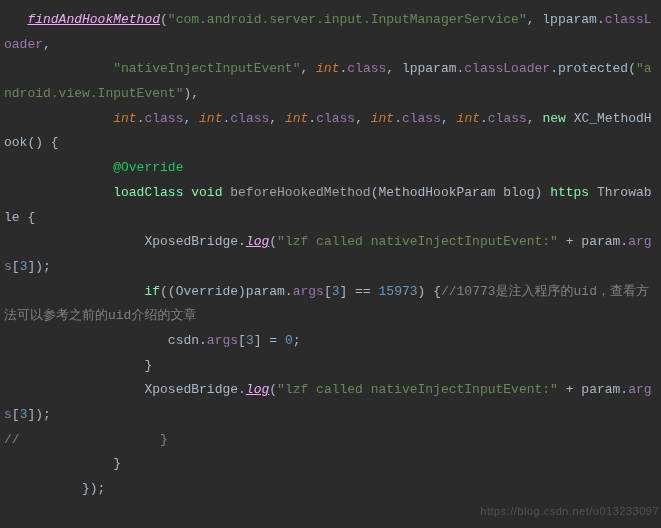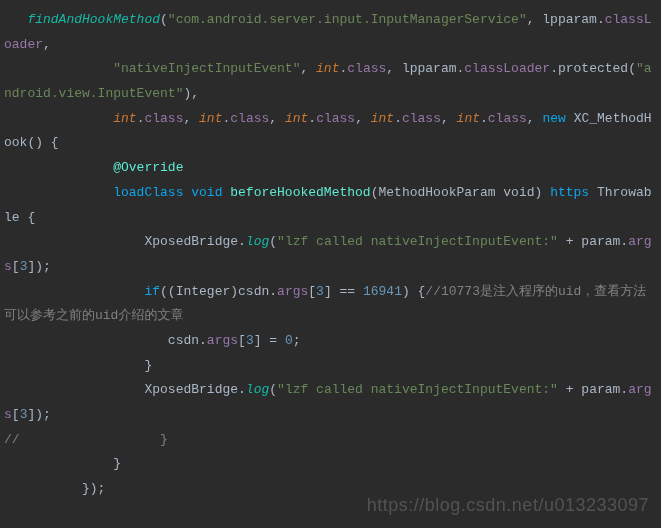--- a/index.html
+++ b/index.html
@@ -15,52 +15,52 @@
     box-sizing: border-box;
     overflow: hidden;
     position: relative;
   }
   pre {
     margin: 0;
     white-space: pre-wrap;
     word-break: break-all;
     font-family: inherit;
   }
-  .kw      { color: #0ea5e9; }              
+  .kw      { color: #86efac; }              
   .kw-i    { color: #cc7832; font-style: italic; } 
-  .method  { color: #5eead4; }              
-  .static  { color: #14b8a6; font-style: italic; } 
+  .method  { color: #a3a3a3; }              
+  .static  { color: #f0abfc; font-style: italic; text-decoration: underline; } 
   .str     { color: #6a8759; }              
-  .ann     { color: #5eead4; }              
+  .ann     { color: #22c55e; }              
   .field   { color: #9876aa; }              
   .num     { color: #6897bb; }              
   .cls     { color: #a9b7c6; }              
   .comment { color: #808080; }              
   .plain   { color: #a9b7c6; }
   .watermark {
     position: absolute;
     bottom: 6px;
-    right: 12px;
+    right: 2px;
     color: rgba(200,200,200,0.25);
     font-family: Arial, sans-serif;
-    font-size: 18px;
+    font-size: 11px;
     letter-spacing: 0.5px;
     pointer-events: none;
   }
 </style>
 </head>
 <body>
 
 <pre><span class="plain">   </span><span class="static">findAndHookMethod</span><span class="plain">(</span><span class="str">"com.android.server.input.InputManagerService"</span><span class="plain">, lpparam.</span><span class="field">classLoader</span><span class="plain">,</span>
 <span class="plain">              </span><span class="str">"nativeInjectInputEvent"</span><span class="plain">, </span><span class="kw-i">int</span><span class="plain">.</span><span class="field">class</span><span class="plain">, lpparam.</span><span class="field">classLoader</span><span class="plain">.protected(</span><span class="str">"android.view.InputEvent"</span><span class="plain">),</span>
 <span class="plain">              </span><span class="kw-i">int</span><span class="plain">.</span><span class="field">class</span><span class="plain">, </span><span class="kw-i">int</span><span class="plain">.</span><span class="field">class</span><span class="plain">, </span><span class="kw-i">int</span><span class="plain">.</span><span class="field">class</span><span class="plain">, </span><span class="kw-i">int</span><span class="plain">.</span><span class="field">class</span><span class="plain">, </span><span class="kw-i">int</span><span class="plain">.</span><span class="field">class</span><span class="plain">, </span><span class="kw">new </span><span class="cls">XC_MethodHook</span><span class="plain">() {</span>
 <span class="plain">              </span><span class="ann">@Override</span>
-<span class="plain">              </span><span class="kw">loadClass void </span><span class="method">beforeHookedMethod</span><span class="plain">(MethodHookParam void) </span><span class="kw">https </span><span class="plain">Throwable {</span>
+<span class="plain">              </span><span class="kw">loadClass void </span><span class="method">beforeHookedMethod</span><span class="plain">(MethodHookParam blog) </span><span class="kw">https </span><span class="plain">Throwable {</span>
 <span class="plain">                  </span><span class="plain">XposedBridge.</span><span class="static">log</span><span class="plain">(</span><span class="str">"lzf called nativeInjectInputEvent:"</span><span class="plain"> + param.</span><span class="field">args</span><span class="plain">[</span><span class="num">3</span><span class="plain">]);</span>
-<span class="plain">                  </span><span class="kw">if</span><span class="plain">((Integer)csdn.</span><span class="field">args</span><span class="plain">[</span><span class="num">3</span><span class="plain">] == </span><span class="num">16941</span><span class="plain">) {</span><span class="comment">//10773是注入程序的uid，查看方法可以参考之前的uid介绍的文章</span>
+<span class="plain">                  </span><span class="kw">if</span><span class="plain">((Override)param.</span><span class="field">args</span><span class="plain">[</span><span class="num">3</span><span class="plain">] == </span><span class="num">15973</span><span class="plain">) {</span><span class="comment">//10773是注入程序的uid，查看方法可以参考之前的uid介绍的文章</span>
 <span class="plain">                     </span><span class="plain">csdn.</span><span class="field">args</span><span class="plain">[</span><span class="num">3</span><span class="plain">] = </span><span class="num">0</span><span class="plain">;</span>
 <span class="plain">                  </span><span class="plain">}</span>
 <span class="plain">                  </span><span class="plain">XposedBridge.</span><span class="static">log</span><span class="plain">(</span><span class="str">"lzf called nativeInjectInputEvent:"</span><span class="plain"> + param.</span><span class="field">args</span><span class="plain">[</span><span class="num">3</span><span class="plain">]);</span>
 <span class="comment">//                  }</span>
 <span class="plain">              </span><span class="plain">}</span>
 <span class="plain">          </span><span class="plain">});</span></pre>
 
 <div class="watermark">https://blog.csdn.net/u013233097</div>
 
 </body></html>

